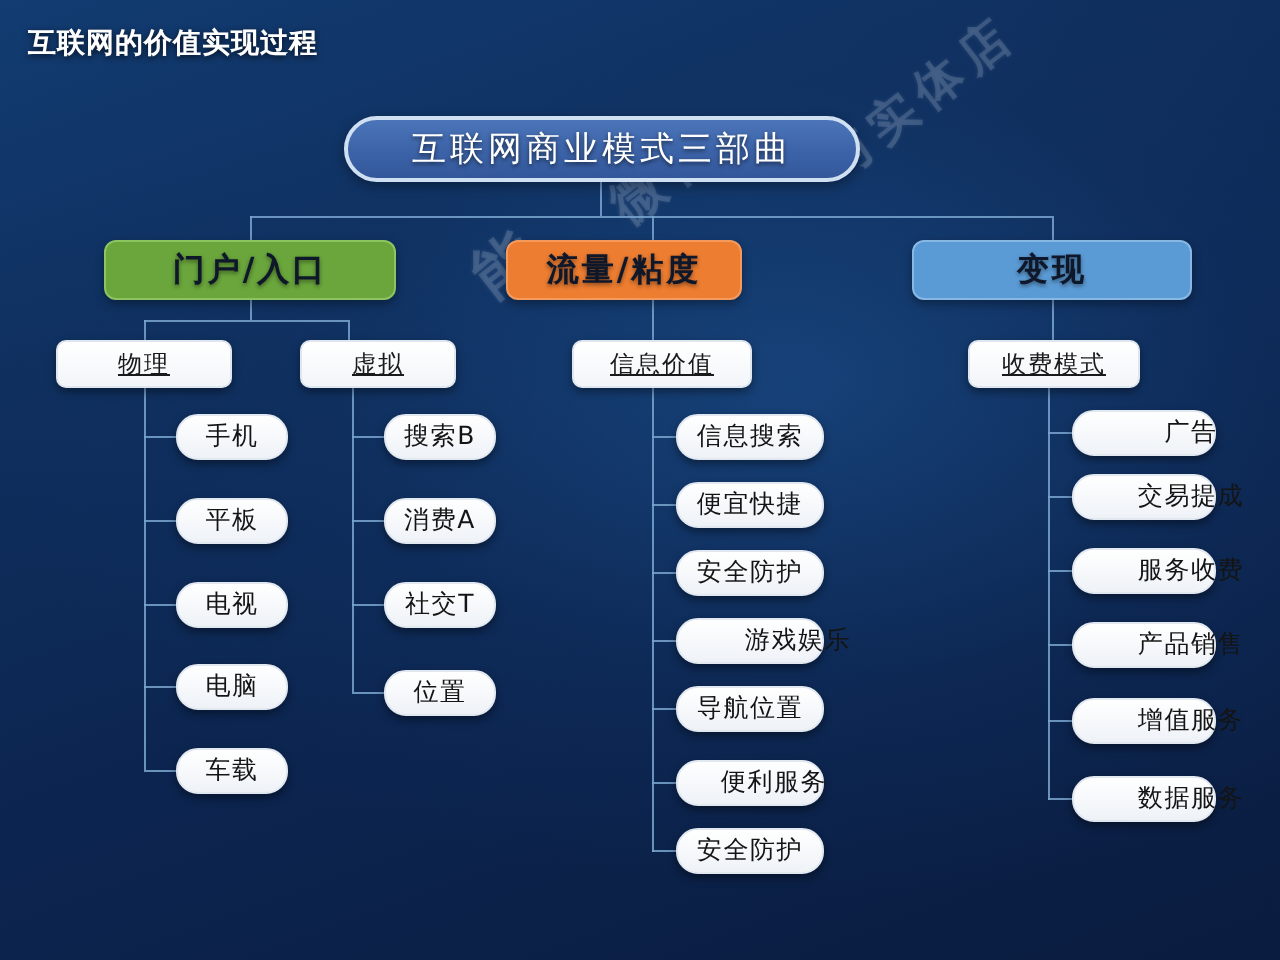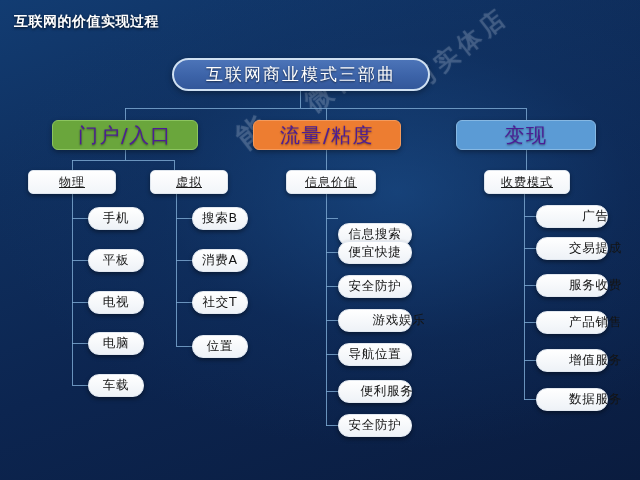--- a/index.html
+++ b/index.html
@@ -53,26 +53,27 @@
     left:172px;top:58px;width:258px;height:33px;
     border:2px solid #cfe0f2;border-radius:17px;
     background:linear-gradient(180deg,#4c74b8 0%,#3c63a8 55%,#33579a 100%);
     color:#ffffff;font-size:17px;letter-spacing:2px;
     text-shadow:0 1px 2px rgba(0,0,0,.6);
     box-shadow:0 2px 6px rgba(0,0,0,.35);
   }
   
   .pillar{
     height:30px;border-radius:6px;
-    color:#4c1d95;font-size:20px;letter-spacing:1.5px;
+    color:#0f172a;font-size:16px;letter-spacing:1.5px;
     text-shadow:0 1px 2px rgba(0,0,0,.45);
     box-shadow:0 2px 5px rgba(0,0,0,.35);
+    font-weight:bold;
   }
   #p-green{left:52px;top:120px;width:146px;background:#6aa63c;border:1px solid #8cc45f;}
-  #p-orange{left:253px;top:120px;width:148px;background:#ed7d31;border:1px solid #f49a5c;}
+  #p-orange{left:253px;top:120px;width:118px;background:#ed7d31;border:1px solid #f49a5c;}
   #p-blue{left:456px;top:120px;width:140px;background:#5b9bd5;border:1px solid #86b8e3;}
 
   
   .mid{
     height:24px;border-radius:5px;
     background:linear-gradient(180deg,#ffffff 0%,#f2f5f9 100%);
     color:#1a1a1a;font-size:12px;letter-spacing:1px;
     box-shadow:0 2px 4px rgba(0,0,0,.4);
     border:1px solid #dfe6ee;
     text-decoration:underline;
@@ -166,21 +167,21 @@
   <div class="node leaf col-a" style="top:249px;">平板</div>
   <div class="node leaf col-a" style="top:291px;">电视</div>
   <div class="node leaf col-a" style="top:332px;">电脑</div>
   <div class="node leaf col-a" style="top:374px;">车载</div>
 
   <div class="node leaf col-b" style="top:207px;">搜索B</div>
   <div class="node leaf col-b" style="top:249px;">消费A</div>
   <div class="node leaf col-b" style="top:291px;">社交T</div>
   <div class="node leaf col-b" style="top:335px;">位置</div>
 
-  <div class="node leaf col-c" style="top:223px;">信息搜索</div>
+  <div class="node leaf col-c" style="top:207px;">信息搜索</div>
   <div class="node leaf col-c" style="top:241px;">便宜快捷</div>
   <div class="node leaf col-c" style="top:275px;">安全防护</div>
   <div class="node leaf col-c" style="top:309px;padding-left:48px;">游戏娱乐</div>
   <div class="node leaf col-c" style="top:343px;">导航位置</div>
   <div class="node leaf col-c" style="top:380px;padding-left:24px;">便利服务</div>
   <div class="node leaf col-c" style="top:414px;">安全防护</div>
 
   <div class="node leaf col-d" style="top:205px;">广告</div>
   <div class="node leaf col-d" style="top:237px;">交易提成</div>
   <div class="node leaf col-d" style="top:274px;">服务收费</div>

